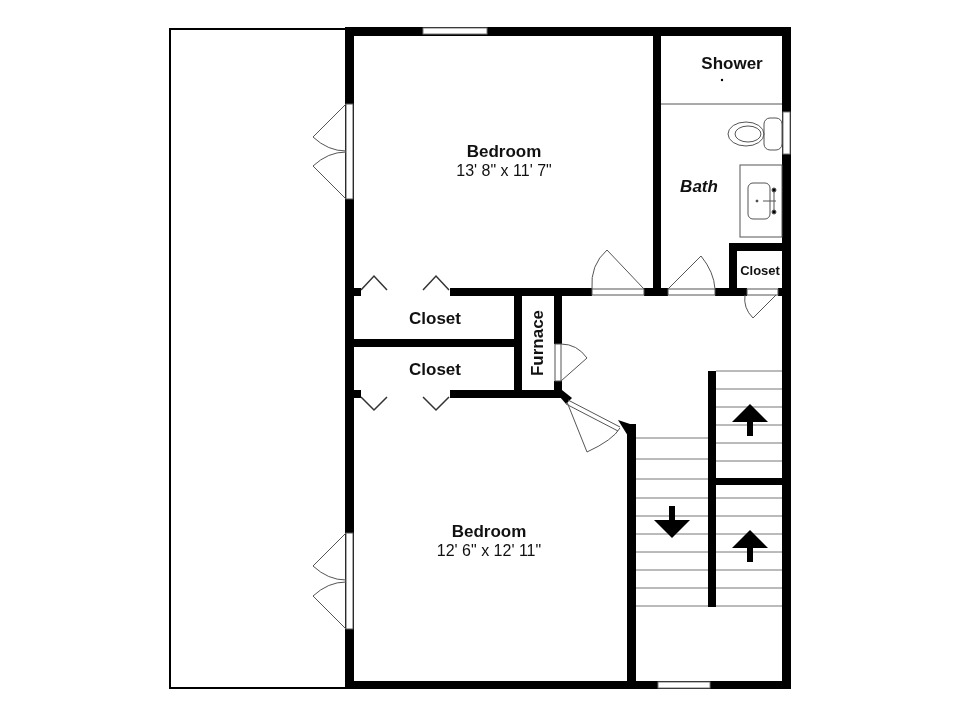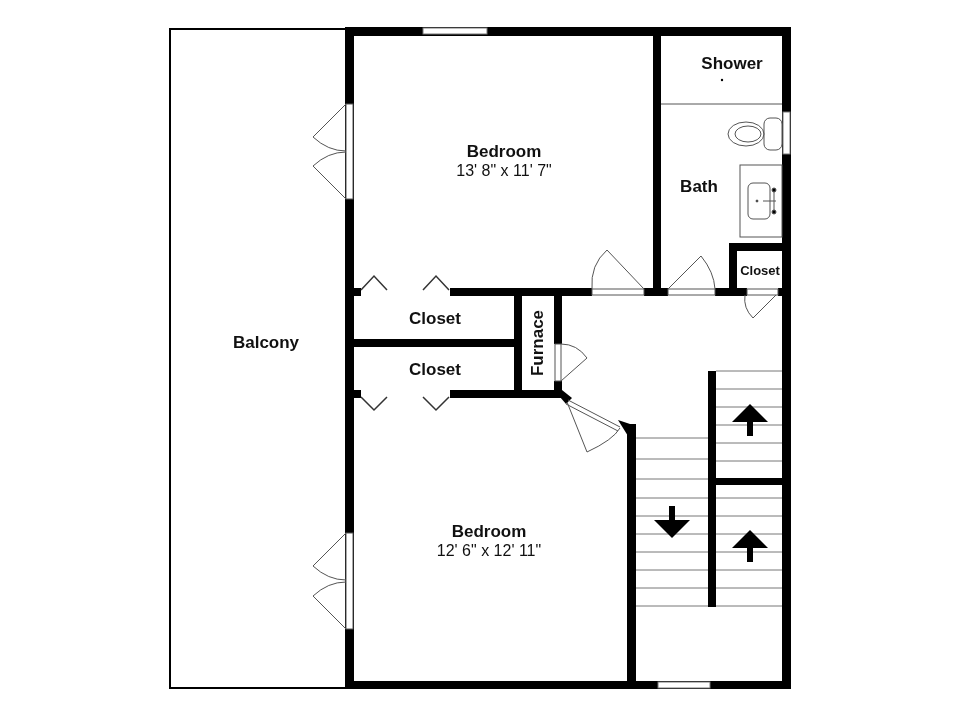--- a/index.html
+++ b/index.html
@@ -170,39 +170,36 @@
     <g fill="#000">
       <rect x="669" y="506" width="6" height="16"></rect>
       <polygon points="672,538 654,520 690,520"></polygon>
     </g>
     <g fill="#000">
       <polygon points="750,530 732,548 768,548"></polygon>
       <rect x="747" y="546" width="6" height="16"></rect>
     </g>
   </svg>
 
-  <div class="lbl" style="left:196px; top:333px; width:140px;">
-    <span class="room-name">Balcony</span>
-  </div>
 
   <div class="lbl" style="left:404px; top:142px; width:200px;">
     <span class="room-name">Bedroom</span>
     <span class="room-dim">13' 8" x 11' 7"</span>
   </div>
 
   <div class="lbl" style="left:389px; top:522px; width:200px;">
     <span class="room-name">Bedroom</span>
     <span class="room-dim">12' 6" x 12' 11"</span>
   </div>
 
   <div class="lbl" style="left:662px; top:54px; width:140px;">
     <span class="room-name">Shower</span>
   </div>
 
-  <div class="lbl" style="left:664px; top:177px; width:70px;">
+  <div class="lbl" style="left:664px; top:177px; width:70px;font-style:italic;">
     <span class="room-name">Bath</span>
   </div>
 
   <div class="lbl small" style="left:737px; top:263px; width:46px;">
     <span>Closet</span>
   </div>
 
   <div class="lbl" style="left:360px; top:309px; width:150px;">
     <span class="room-name">Closet</span>
   </div>

